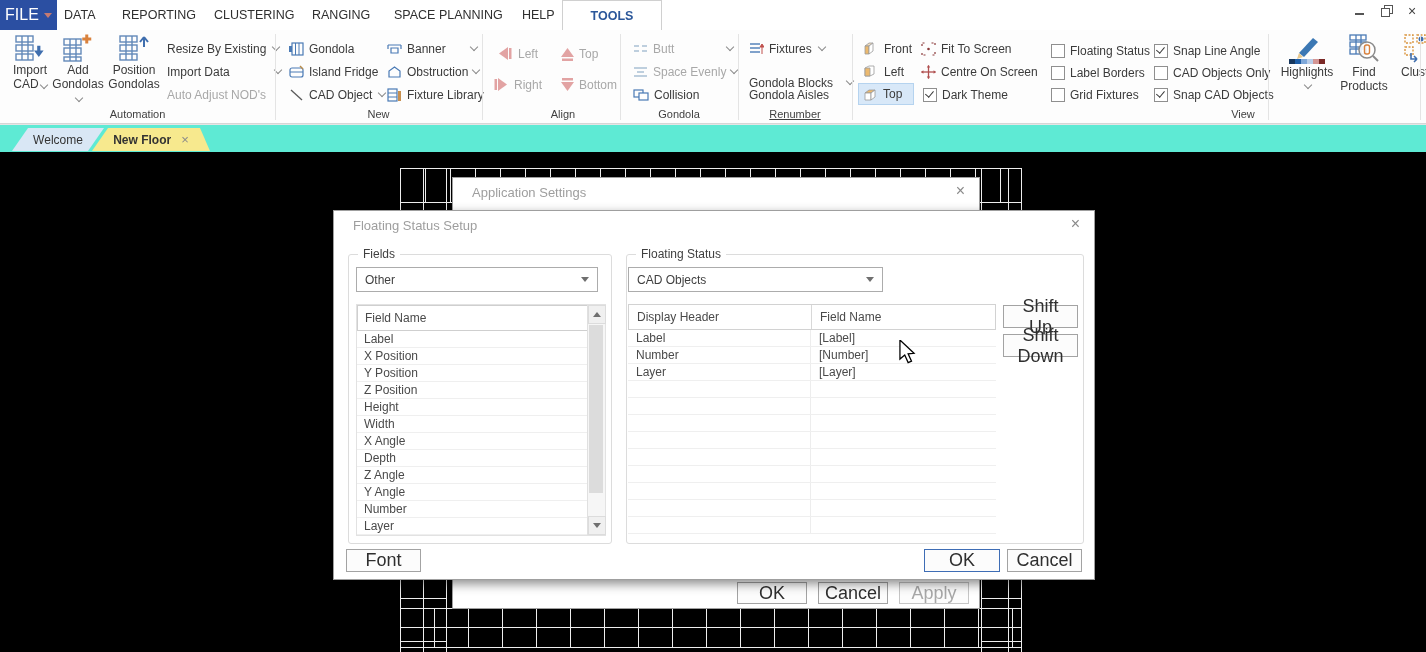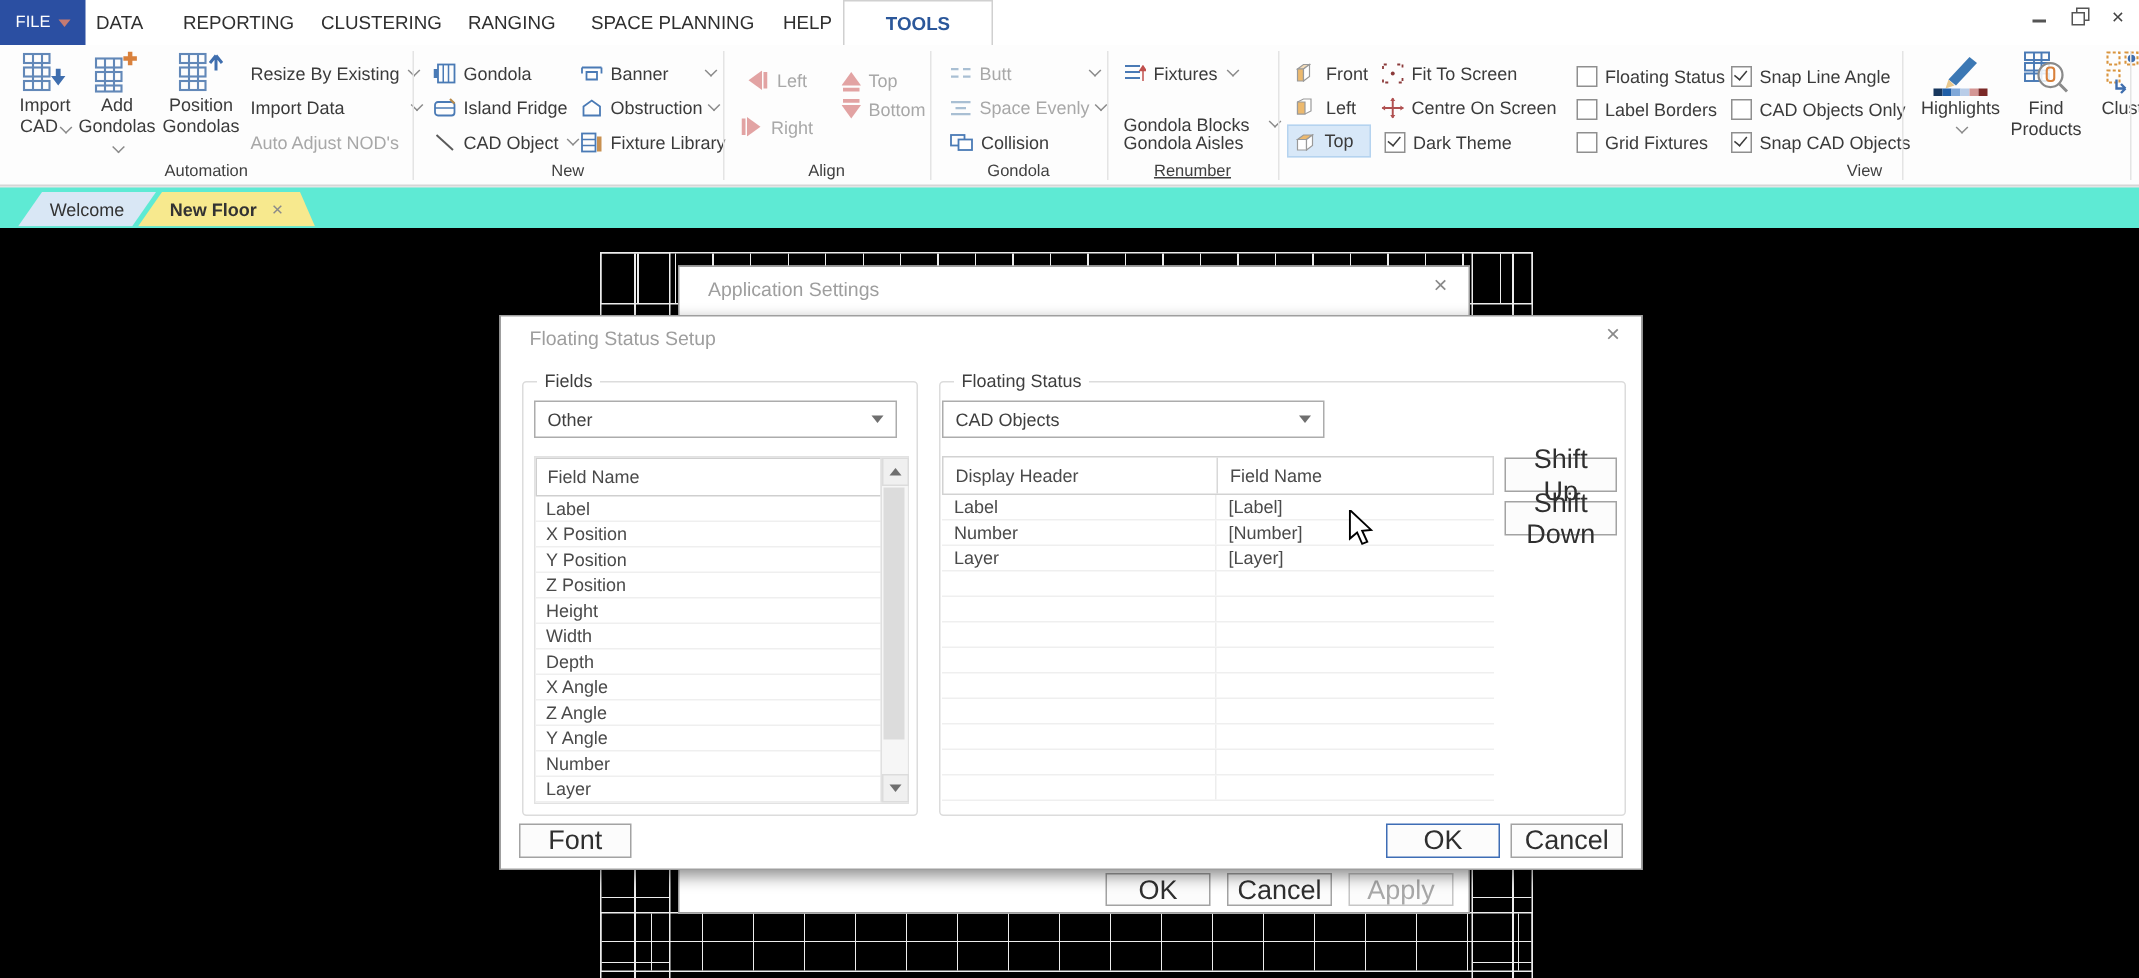--- a/index.html
+++ b/index.html
@@ -1,21 +1,21 @@
 <!DOCTYPE html>
 <html><head>
 <meta charset="utf-8">
 <style>
   html,body{margin:0;padding:0;background:#2a2a2a;}
   #root{position:relative;width:1426px;height:652px;overflow:hidden;background:#fff;
         font-family:"Liberation Sans",sans-serif;-webkit-font-smoothing:antialiased;}
   
   #menubar{position:absolute;left:0;top:0;width:1426px;height:30px;background:#fff;border-bottom:1px solid #e0e0e0;}
   #file-btn{position:absolute;left:0;top:0;width:57px;height:30px;background:#2b4fa2;color:#fff;
-            display:flex;align-items:center;justify-content:center;gap:5px;font-size:11px;cursor:default;}
+            display:flex;align-items:center;justify-content:center;gap:5px;font-size:16px;cursor:default;}
   .file-caret{width:0;height:0;border-left:4px solid transparent;border-right:4px solid transparent;border-top:5px solid #c47a72;}
   .menu-item{position:absolute;top:0;height:30px;display:flex;align-items:center;font-size:12.5px;color:#2f2f2f;padding:0 6px;}
   #tools-tab{position:absolute;left:562px;top:0;width:98px;height:30px;background:#fff;border:1px solid #d0d0d0;border-bottom:none;
              display:flex;align-items:center;justify-content:center;color:#2b579a;font-weight:bold;font-size:12.5px;}
   #win-controls{position:absolute;right:8px;top:3px;display:flex;gap:14px;align-items:center;height:16px;}
   .wc{width:12px;height:12px;position:relative;color:#444;}
   .wc-min::after{content:"";position:absolute;left:1px;top:8px;width:9px;height:1.5px;background:#555;}
   .wc-restore::after{content:"";position:absolute;left:1px;top:3px;width:7px;height:7px;border:1px solid #555;background:#fff;}
   .wc-restore::before{content:"";position:absolute;left:4px;top:0px;width:7px;height:7px;border:1px solid #555;}
   .wc-close{font-size:14px;line-height:12px;text-align:center;color:#444;}
@@ -218,21 +218,21 @@
       </svg>
       <span>Right</span>
     </div>
     <div class="rs dis" style="left:558px;top:13px;">
       <svg width="13" height="16" viewBox="0 0 13 16">
         <path d="M0 11 L6.5 2 L13 11 z" fill="#e2a3a3"></path>
           <rect x="1" y="12.5" width="11" height="2.5" fill="#e2a3a3"></rect>
       </svg>
       <span>Top</span>
     </div>
-    <div class="rs dis" style="left:558px;top:32px;text-align:right;">
+    <div class="rs dis" style="left:558px;top:44px;text-align:right;">
       <svg width="13" height="16" viewBox="0 0 13 16">
         <path d="M0 5 L6.5 14 L13 5 z" fill="#e2a3a3"></path>
           <rect x="1" y="1" width="11" height="2.5" fill="#e2a3a3"></rect>
       </svg>
       <span>Bottom</span>
     </div>
     <div class="sep" style="left:620px;"></div>
 
     <div class="rs dis" style="left:630px;top:8px;width:100px;">
       <svg width="15" height="12" viewBox="0 0 15 12">
@@ -404,21 +404,21 @@
         </g>
         <circle cx="18" cy="6" r="2.5" fill="#3f6eae"></circle>
         <path d="M8 20 v6 h6 M14 26 l-3 -3 M14 26 l-3 3" stroke="#3f6eae" stroke-width="1.6" fill="none"></path>
       </svg>
       <span class="lbl">Cluster</span>
     </div>
     <div class="sep" style="left:1420px;"></div>
 
     <div class="grp-label" style="left:0;width:275px;">Automation</div>
     <div class="grp-label" style="left:275px;width:207px;">New</div>
-    <div class="grp-label" style="left:482px;width:138px;">Align</div>
+    <div class="grp-label" style="left:494px;width:138px;">Align</div>
     <div class="grp-label" style="left:620px;width:118px;">Gondola</div>
     <div class="grp-label" style="left:738px;width:114px;text-decoration:underline;">Renumber</div>
     <div class="grp-label" style="left:1180px;width:126px;">View</div>
   </div>
 
   <div id="doctabs">
     <div class="dtab" id="tab-welcome">
       <span>Welcome</span>
     </div>
     <div class="dtab" id="tab-newfloor">
@@ -462,22 +462,22 @@
     </div>
     <div class="listbox" style="left:22px;top:93px;width:248px;height:230px;border:1px solid #e2e2e2;">
       <div style="margin-right:17px;">
         <div class="fl-head">Field Name</div>
         <div class="fl-row">Label</div>
         <div class="fl-row">X Position</div>
         <div class="fl-row">Y Position</div>
         <div class="fl-row">Z Position</div>
         <div class="fl-row">Height</div>
         <div class="fl-row">Width</div>
+        <div class="fl-row">X Angle</div>
         <div class="fl-row">Depth</div>
-        <div class="fl-row">X Angle</div>
         <div class="fl-row">Z Angle</div>
         <div class="fl-row">Y Angle</div>
         <div class="fl-row">Number</div>
         <div class="fl-row">Layer</div>
       </div>
       <div class="scroll">
         <div class="sc-btn" style="top:0;">
             <span class="tri-up"></span>
           </div>
         <div class="sc-thumb" style="top:20px;height:168px;"></div>

